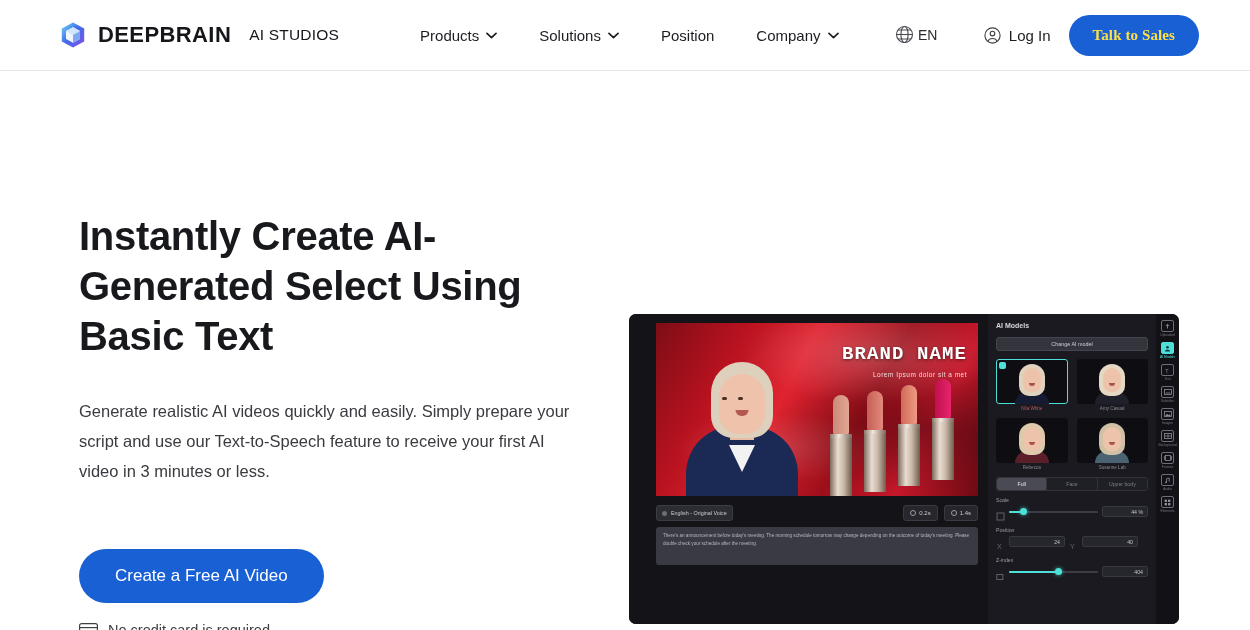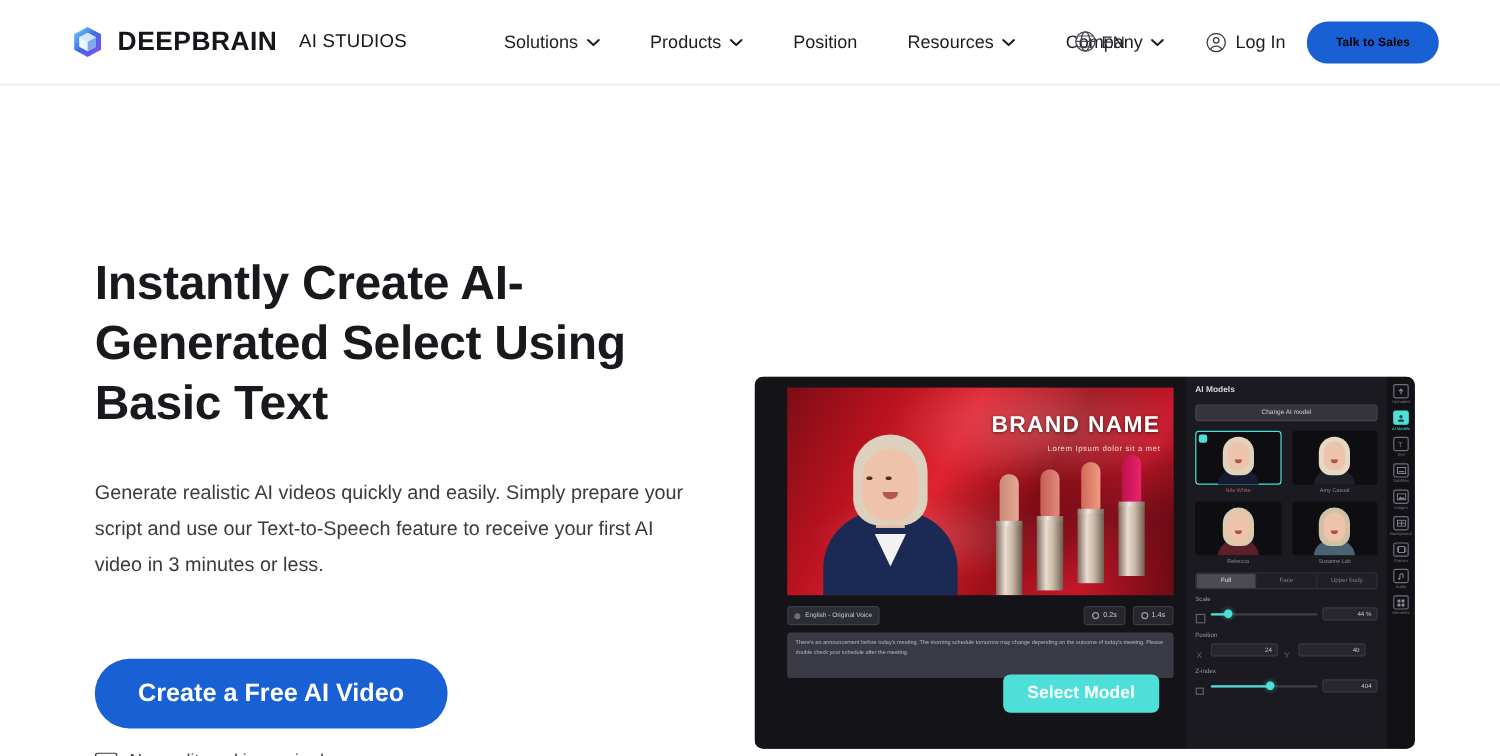--- a/index.html
+++ b/index.html
@@ -102,29 +102,29 @@
     align-items: flex-end;
     gap: 8px;
     font-size: 15px;
     color: #1c1d21;
     cursor: pointer;
   }
   .login-icon { width: 17px; height: 17px; flex: none; }
 
   .btn-sales {
     background: #1860d3;
-    color: #000000;
-    font-size: 10px;
+    color: #fde047;
+    font-size: 15px;
     font-weight: 700;
     border: none;
     border-radius: 999px;
     padding: 12px 24px;
     cursor: pointer;
     letter-spacing: 0.1px;
-    font-family: Liberation Sans, sans-serif;
+    font-family: Liberation Serif, serif;
   }
 
   
   .hero {
     position: relative;
     width: 1250px;
     height: 559px;
     display: flex;
     padding-left: 79px;
     padding-top: 140px;
@@ -146,22 +146,22 @@
     font-size: 16.5px;
     line-height: 30px;
     color: #3a3b40;
     max-width: 500px;
   }
 
   .btn-cta {
     margin-top: 63px;
     background: #1860d3;
     color: #fff;
-    font-size: 21px;
-    font-weight: 700;
+    font-size: 17px;
+    font-weight: 400;
     border: none;
     border-radius: 999px;
     padding: 17px 36px;
     cursor: pointer;
     font-family: "Liberation Sans", sans-serif;
   }
 
   .nocard {
     margin-top: 19px;
     display: flex;
@@ -208,21 +208,21 @@
       radial-gradient(ellipse 180px 70px at 66% 18%, rgba(255,255,255,.20), transparent 70%),
       radial-gradient(ellipse 150px 50px at 38% 72%, rgba(255,255,255,.13), transparent 70%),
       radial-gradient(ellipse 230px 90px at 85% 62%, rgba(0,0,0,.35), transparent 70%);
   }
   .brandname {
     position: absolute;
     right: 11px; top: 22px;
     text-align: right;
   }
   .brandname .bn {
-    font-family: Liberation Sans, sans-serif;
+    font-family: Liberation Mono, monospace;
     font-size: 19px;
     font-weight: 700;
     letter-spacing: 1.1px;
     color: #ffffff;
     line-height: 1;
     text-shadow: 0 1px 3px rgba(0,0,0,.55);
   }
   .brandname .bs {
     margin-top: 7px;
     font-size: 6.5px;
@@ -507,45 +507,37 @@
         <path d="M14 6.2 L21 10 L14 13.9 L7 10 Z" fill="#cfe6ff"></path>
         <path d="M14 13.9 L21 10 L21 18 L14 21.8 Z" fill="#7fa8f2"></path>
       </svg>
     </span>
     <span class="brand-name">DEEPBRAIN</span>
     <span class="brand-sub">AI STUDIOS</span>
   </div>
 
   <nav class="nav">
     <div class="nav-item">
+      <span>Products</span>
+      <span class="caret">
+        <svg width="11" height="7" viewBox="0 0 11 7">
+            <path d="M1 1.4 L5.5 5.6 L10 1.4" stroke="#1c1d21" stroke-width="1.7" fill="none" stroke-linecap="round" stroke-linejoin="round"></path>
+          </svg>
+      </span>
+    </div>
+    <div class="nav-item">
       <span>Solutions</span>
       <span class="caret">
         <svg width="11" height="7" viewBox="0 0 11 7">
             <path d="M1 1.4 L5.5 5.6 L10 1.4" stroke="#1c1d21" stroke-width="1.7" fill="none" stroke-linecap="round" stroke-linejoin="round"></path>
           </svg>
       </span>
     </div>
     <div class="nav-item">
-      <span>Products</span>
-      <span class="caret">
-        <svg width="11" height="7" viewBox="0 0 11 7">
-            <path d="M1 1.4 L5.5 5.6 L10 1.4" stroke="#1c1d21" stroke-width="1.7" fill="none" stroke-linecap="round" stroke-linejoin="round"></path>
-          </svg>
-      </span>
-    </div>
-    <div class="nav-item">
       <span>Position</span>
-    </div>
-    <div class="nav-item">
-      <span>Resources</span>
-      <span class="caret">
-        <svg width="11" height="7" viewBox="0 0 11 7">
-            <path d="M1 1.4 L5.5 5.6 L10 1.4" stroke="#1c1d21" stroke-width="1.7" fill="none" stroke-linecap="round" stroke-linejoin="round"></path>
-          </svg>
-      </span>
     </div>
     <div class="nav-item">
       <span>Company</span>
       <span class="caret">
         <svg width="11" height="7" viewBox="0 0 11 7">
             <path d="M1 1.4 L5.5 5.6 L10 1.4" stroke="#1c1d21" stroke-width="1.7" fill="none" stroke-linecap="round" stroke-linejoin="round"></path>
           </svg>
       </span>
     </div>
   </nav>
@@ -654,21 +646,20 @@
           <span>0.2s</span>
         </div>
         <div class="tchip">
           <span class="clk"></span>
           <span>1.4s</span>
         </div>
       </div>
 
       <div class="script">There's an announcement before today's meeting. The morning schedule tomorrow may change depending on the outcome of today's meeting. Please double check your schedule after the meeting.</div>
 
-      <div class="select-model">Select Model</div>
     </div>
 
     <div class="mock-side">
       <div class="side-title">AI Models</div>
       <div class="change-btn">Change AI model</div>
 
       <div class="models">
         <div class="model sel">
           <div class="thumb">
             <span class="badge"></span>

